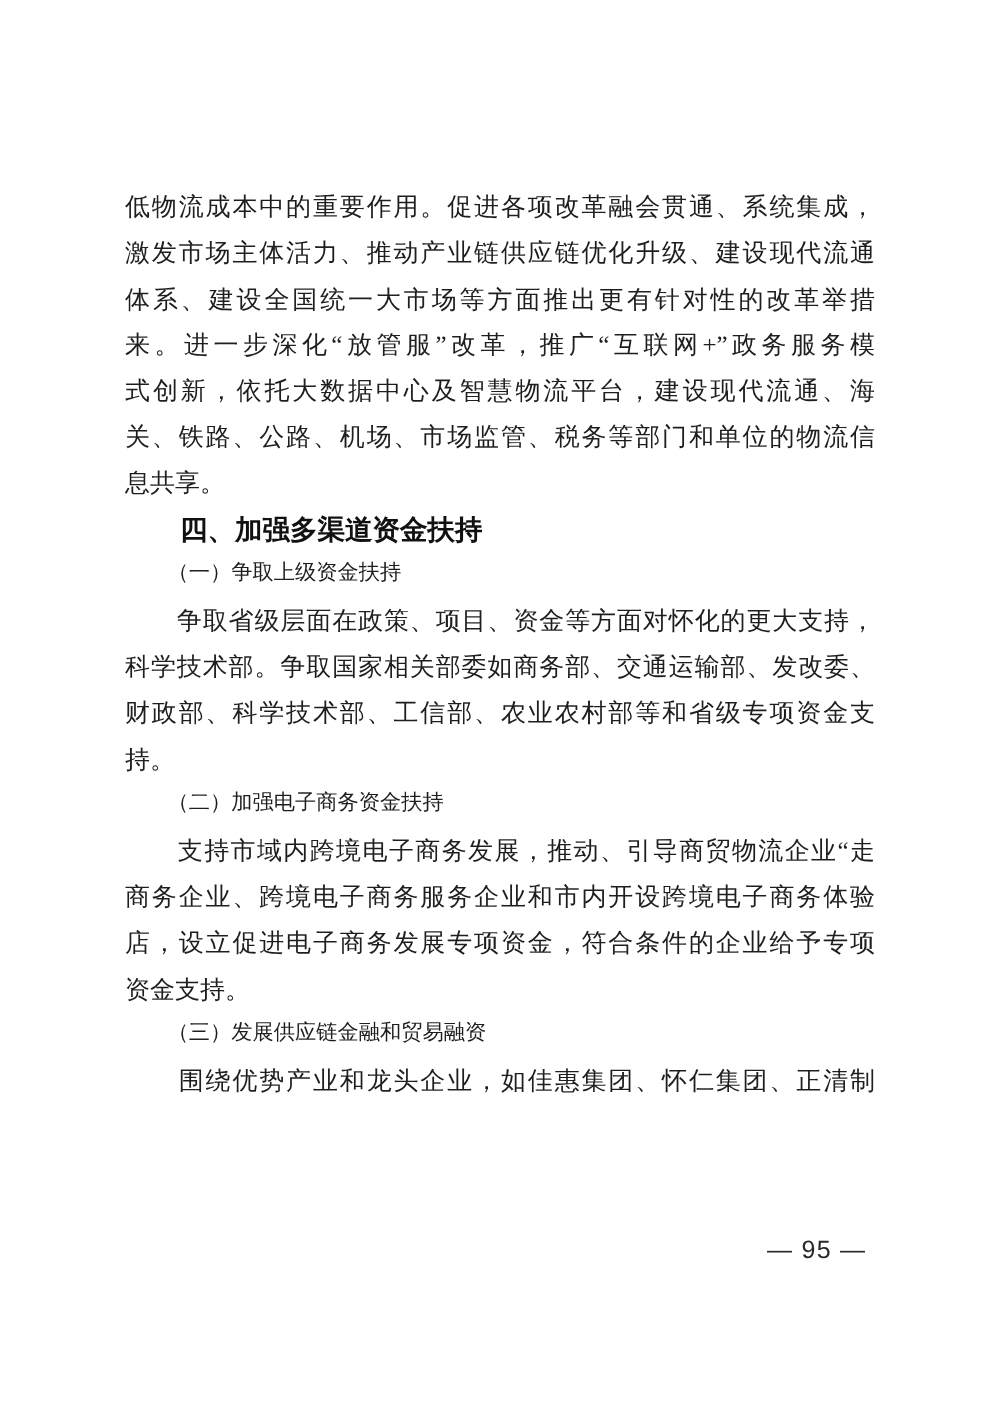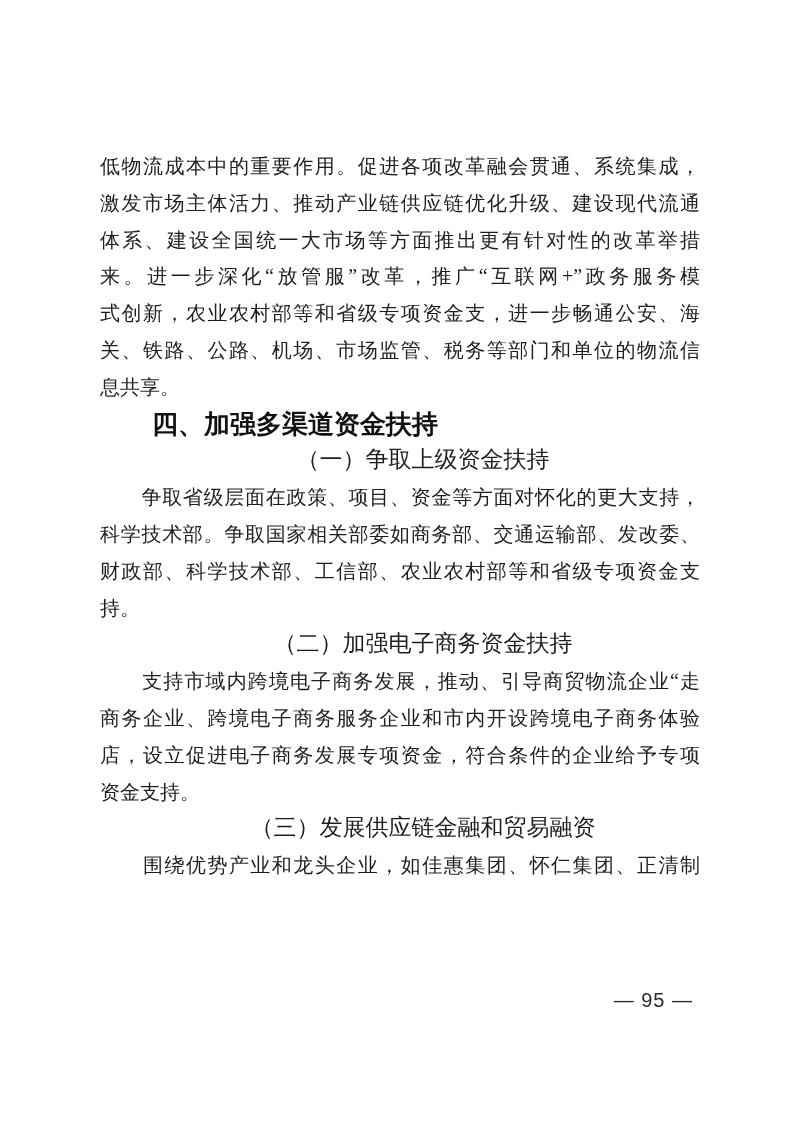--- a/index.html
+++ b/index.html
@@ -30,27 +30,28 @@
   }
   
   .line.fill::after {
     content: "";
     display: inline-block;
     width: 100%;
   }
   .heading .line {
     font-family: "Liberation Sans", sans-serif;
     font-weight: 700;
-    font-size: 26px;
+    font-size: 22px;
     color: #111111;
     text-align: left;
   }
   .subheading .line {
-    font-size: 23px;
-    text-align: center;
+    font-size: 17px;
+    text-align: left;
+    font-family: Liberation Mono, monospace;
   }
   .pagenum {
     position: absolute;
     top: 988px;
     right: 100px;
     font-size: 20px;
     line-height: 24px;
     color: #2a2a2a;
     letter-spacing: 1px;
     font-family: Liberation Sans, sans-serif;
@@ -59,21 +60,21 @@
 </head>
 <body>
 
 <div class="page">
   <div class="content">
       <div class="block body">
         <div class="line fill">低物流成本中的重要作用。促进各项改革融会贯通、系统集成，</div>
         <div class="line fill">激发市场主体活力、推动产业链供应链优化升级、建设现代流通</div>
         <div class="line fill">体系、建设全国统一大市场等方面推出更有针对性的改革举措</div>
         <div class="line fill">来。进一步深化“放管服”改革，推广“互联网+”政务服务模</div>
-        <div class="line fill">式创新，农业农村部等和省级专项资金支，进一步畅通公安、海</div>
+        <div class="line fill">式创新，依托大数据中心及智慧物流平台，建设现代流通、海</div>
         <div class="line fill">关、铁路、公路、机场、市场监管、税务等部门和单位的物流信</div>
         <div class="line">息共享。</div>
       </div>
       <div class="block heading">
         <div class="line">　　四、加强多渠道资金扶持</div>
       </div>
       <div class="block subheading">
         <div class="line">　　（一）争取上级资金扶持</div>
       </div>
       <div class="block body">

